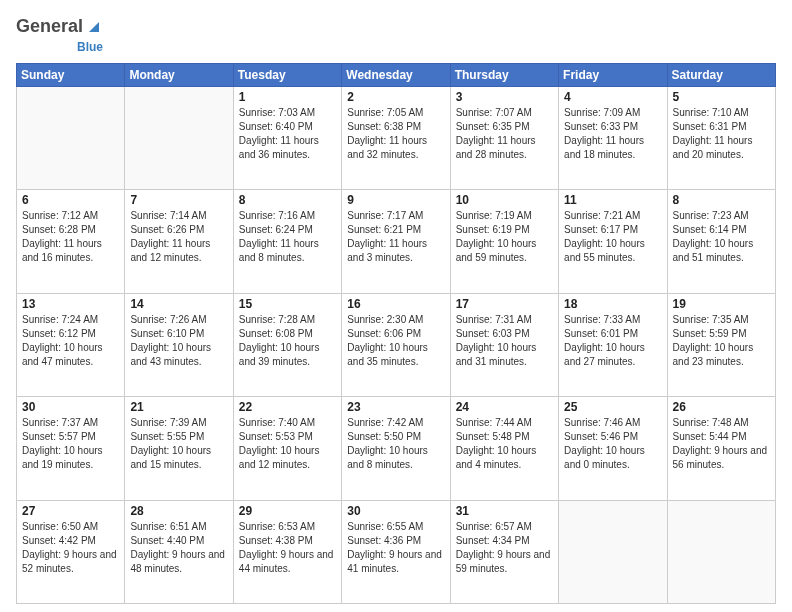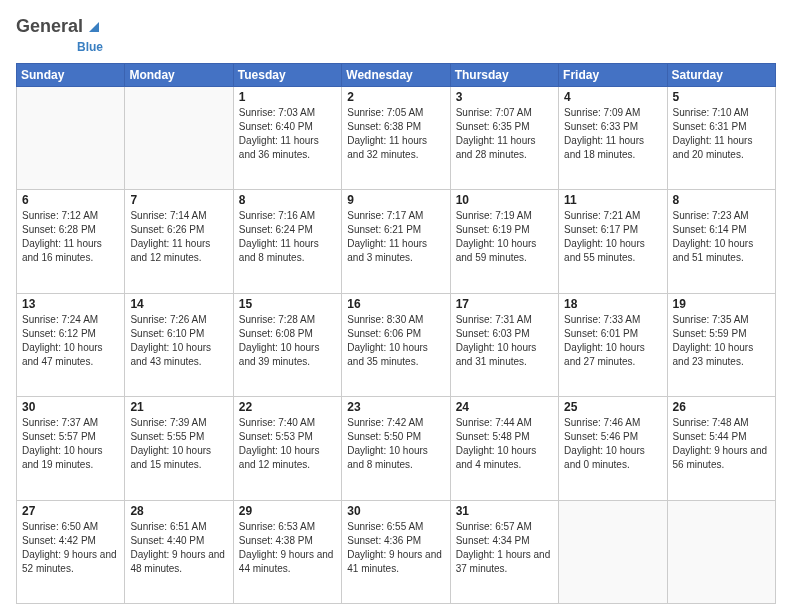--- a/index.html
+++ b/index.html
@@ -248,21 +248,21 @@
         <span class="day-number">15</span>
         <div class="cell-text">
           <div>Sunrise: 7:28 AM</div>
           <div>Sunset: 6:08 PM</div>
           <div>Daylight: 10 hours and 39 minutes.</div>
         </div>
       </td>
           <td>
         <span class="day-number">16</span>
         <div class="cell-text">
-          <div>Sunrise: 8:30 AM</div>
+          <div>Sunrise: 2:30 AM</div>
           <div>Sunset: 6:06 PM</div>
           <div>Daylight: 10 hours and 35 minutes.</div>
         </div>
       </td>
           <td>
         <span class="day-number">17</span>
         <div class="cell-text">
           <div>Sunrise: 7:31 AM</div>
           <div>Sunset: 6:03 PM</div>
           <div>Daylight: 10 hours and 31 minutes.</div>
@@ -374,21 +374,21 @@
           <div>Sunrise: 6:55 AM</div>
           <div>Sunset: 4:36 PM</div>
           <div>Daylight: 9 hours and 41 minutes.</div>
         </div>
       </td>
           <td>
         <span class="day-number">31</span>
         <div class="cell-text">
           <div>Sunrise: 6:57 AM</div>
           <div>Sunset: 4:34 PM</div>
-          <div>Daylight: 1 hours and 37 minutes.</div>
+          <div>Daylight: 9 hours and 59 minutes.</div>
         </div>
       </td>
           <td class="empty-cell"></td>
           <td class="empty-cell"></td>
         </tr>
       </tbody>
   </table>
 </div>
 
 </body></html>

